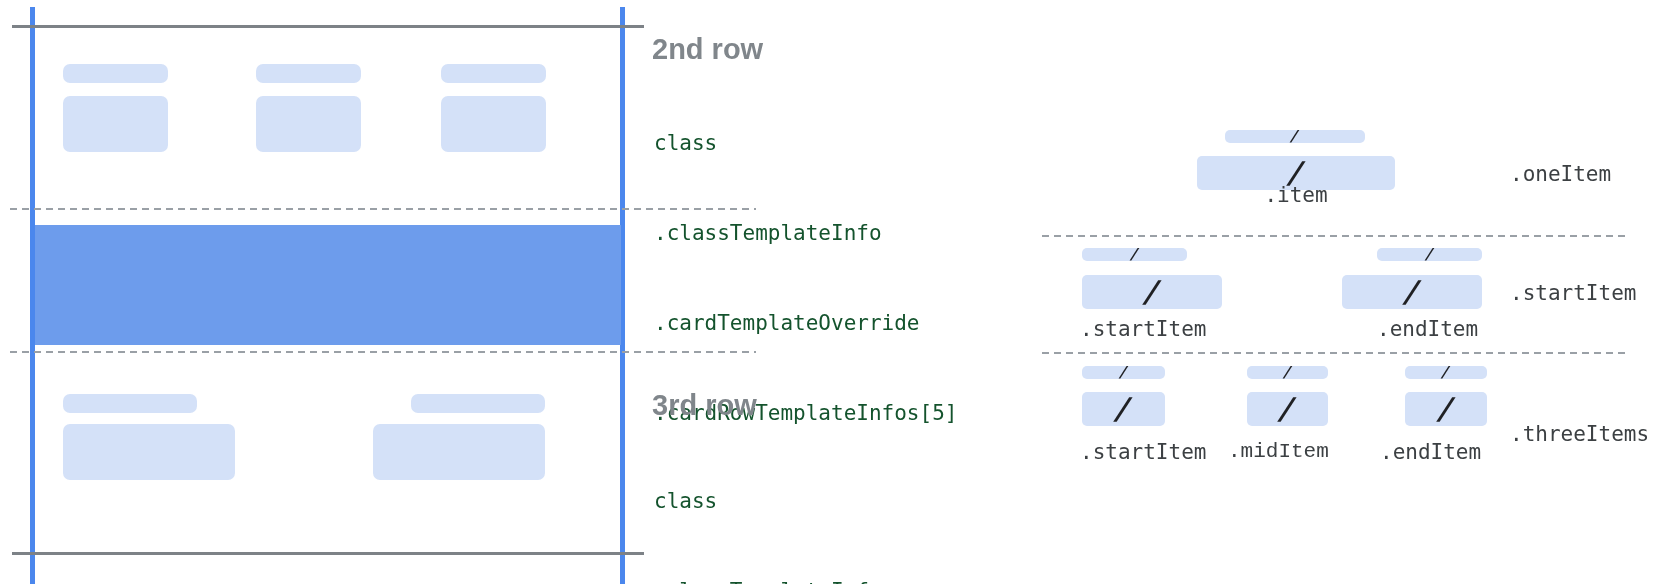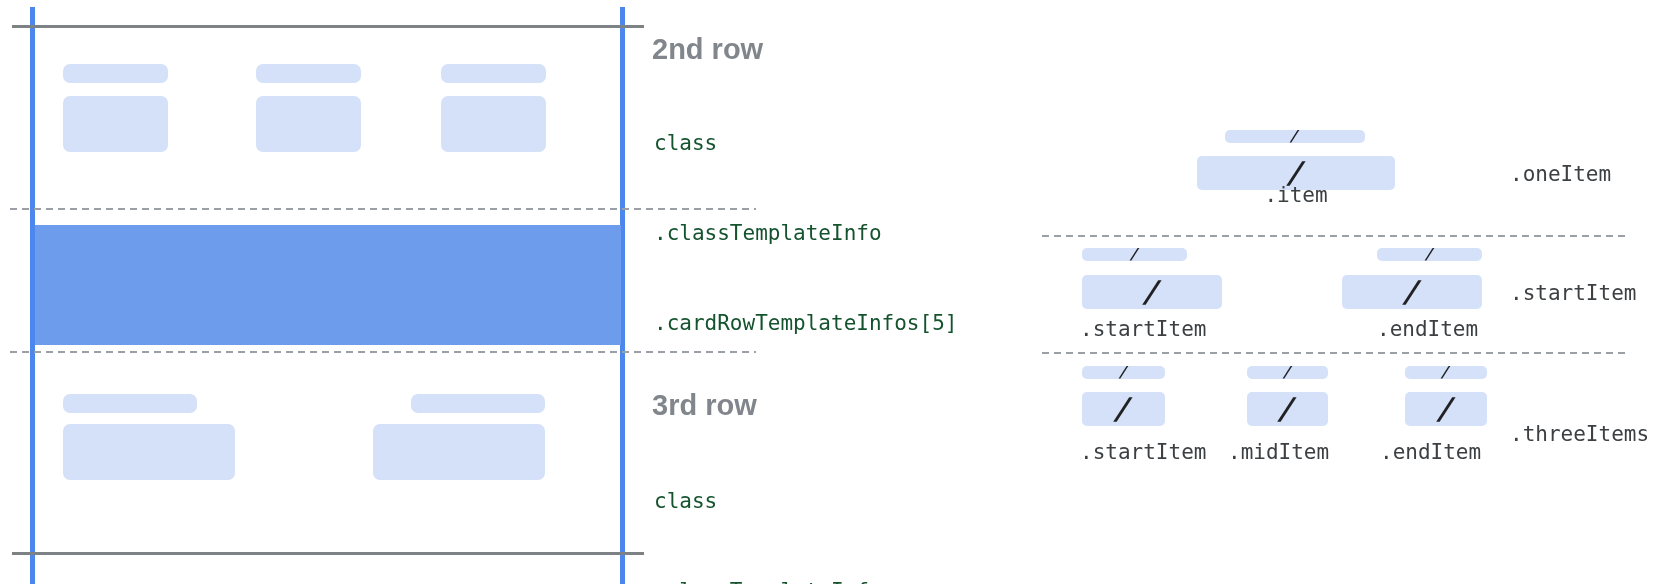--- a/index.html
+++ b/index.html
@@ -57,20 +57,21 @@
 
   <div class="chip" style="left:63px;top:394px;width:134px;height:19px;"></div>
   <div class="chip" style="left:63px;top:424px;width:172px;height:56px;"></div>
   <div class="chip" style="left:411px;top:394px;width:134px;height:19px;"></div>
   <div class="chip" style="left:373px;top:424px;width:172px;height:56px;"></div>
 
   <div class="heading" style="left:652px;top:33px;">2nd row</div>
   <div class="code" style="left:654px;top:68px;">
     <div>class</div>
     <div>.classTemplateInfo</div>
+    <div>.cardTemplateOverride</div>
     <div>.cardRowTemplateInfos[5]</div>
   </div>
 
   <div class="code" style="left:654px;top:258px;">
   </div>
 
   <div class="heading" style="left:652px;top:389px;">3rd row</div>
   <div class="code" style="left:654px;top:426px;">
     <div>class</div>
     <div>.classTemplateInfo</div>
@@ -119,17 +120,17 @@
   <div class="bar" style="left:1247px;top:392px;width:81px;height:34px;">
     <span class="slash lg">/</span>
   </div>
   <div class="bar" style="left:1405px;top:366px;width:82px;height:13px;">
     <span class="slash sm">/</span>
   </div>
   <div class="bar" style="left:1405px;top:392px;width:82px;height:34px;">
     <span class="slash lg">/</span>
   </div>
   <div class="mlabel" style="left:1080px;top:440px;">.startItem</div>
-  <div class="mlabel" style="left:1228px;top:440px;">.midItem</div>
+  <div class="mlabel" style="left:1228px;top:440px;font-family:Liberation Mono, monospace;">.midItem</div>
   <div class="mlabel" style="left:1380px;top:440px;">.endItem</div>
   <div class="mlabel" style="left:1510px;top:398px;margin-top:24px;">.threeItems</div>
 
 </div>
 
 </body></html>

